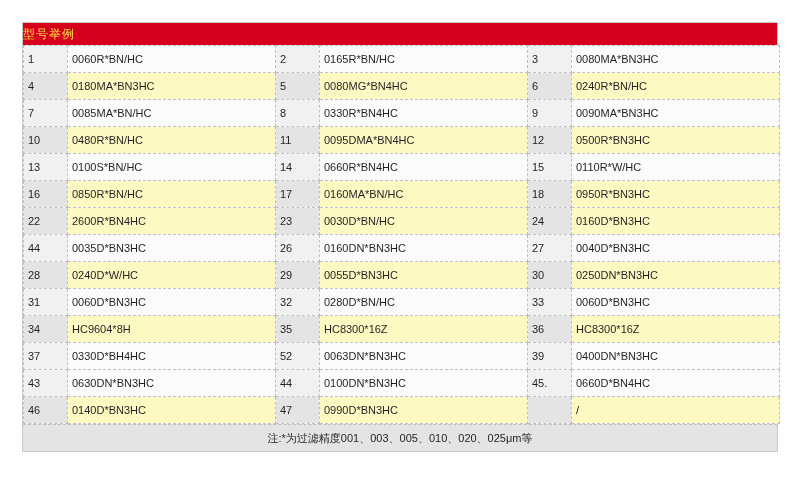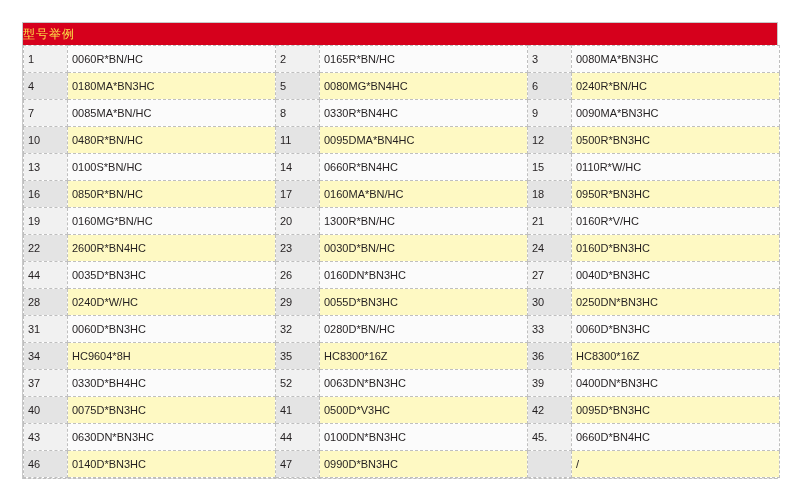--- a/index.html
+++ b/index.html
@@ -135,28 +135,20 @@
             <td class="val">0110R*W/HC</td>
           </tr>
           <tr class="alt">
             <td class="num">16</td>
             <td class="val">0850R*BN/HC</td>
             <td class="num">17</td>
             <td class="val">0160MA*BN/HC</td>
             <td class="num">18</td>
             <td class="val">0950R*BN3HC</td>
           </tr>
-          <tr>
-            <td class="num">19</td>
-            <td class="val">0160MG*BN/HC</td>
-            <td class="num">20</td>
-            <td class="val">1300R*BN/HC</td>
-            <td class="num">21</td>
-            <td class="val">0160R*V/HC</td>
-          </tr>
           <tr class="alt">
             <td class="num">22</td>
             <td class="val">2600R*BN4HC</td>
             <td class="num">23</td>
             <td class="val">0030D*BN/HC</td>
             <td class="num">24</td>
             <td class="val">0160D*BN3HC</td>
           </tr>
           <tr>
             <td class="num">44</td>
@@ -190,28 +182,20 @@
             <td class="num">36</td>
             <td class="val">HC8300*16Z</td>
           </tr>
           <tr>
             <td class="num">37</td>
             <td class="val">0330D*BH4HC</td>
             <td class="num">52</td>
             <td class="val">0063DN*BN3HC</td>
             <td class="num">39</td>
             <td class="val">0400DN*BN3HC</td>
-          </tr>
-          <tr class="alt">
-            <td class="num">40</td>
-            <td class="val">0075D*BN3HC</td>
-            <td class="num">41</td>
-            <td class="val">0500D*V3HC</td>
-            <td class="num">42</td>
-            <td class="val">0095D*BN3HC</td>
           </tr>
           <tr>
             <td class="num">43</td>
             <td class="val">0630DN*BN3HC</td>
             <td class="num">44</td>
             <td class="val">0100DN*BN3HC</td>
             <td class="num">45.</td>
             <td class="val">0660D*BN4HC</td>
           </tr>
           <tr class="alt">

